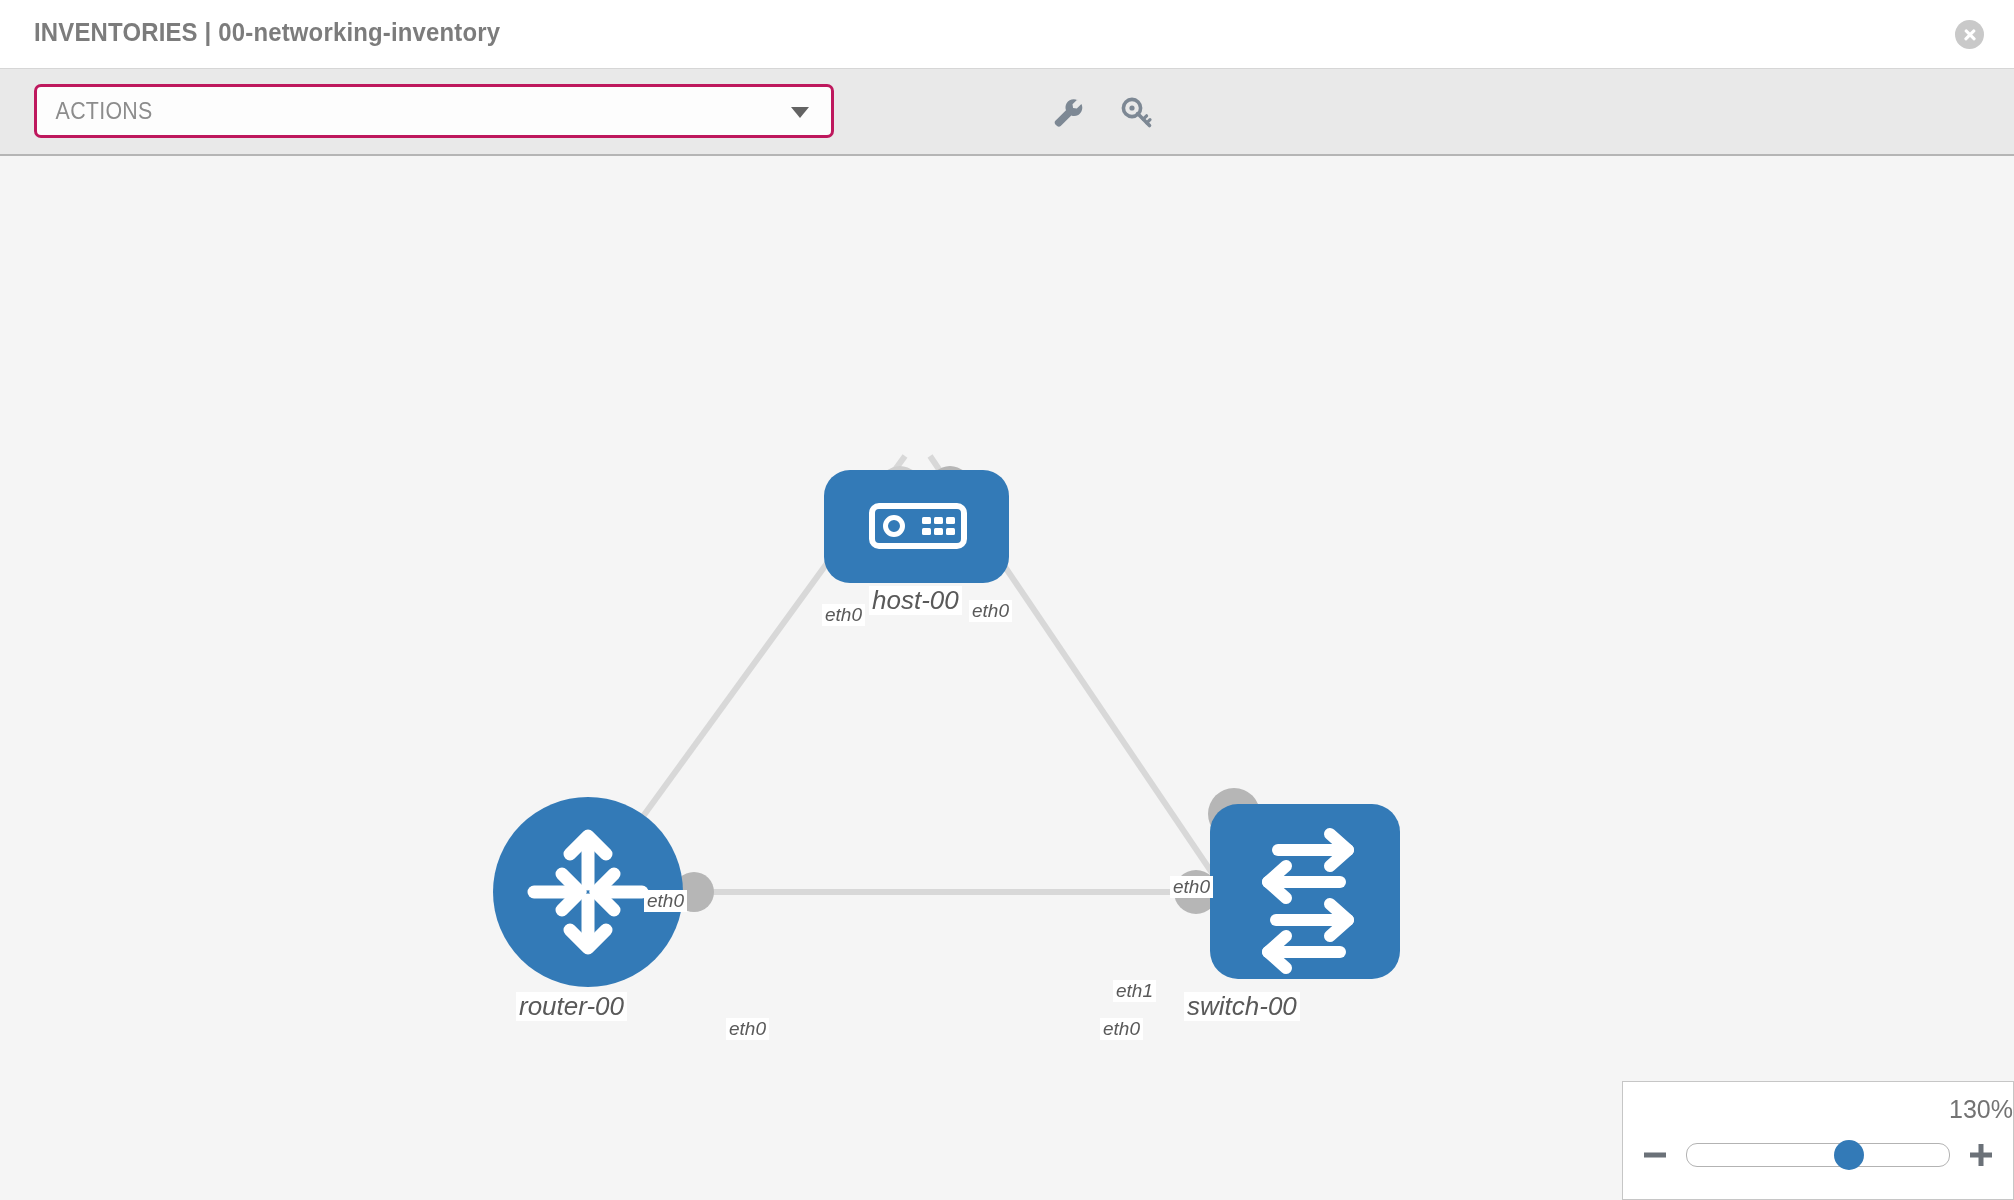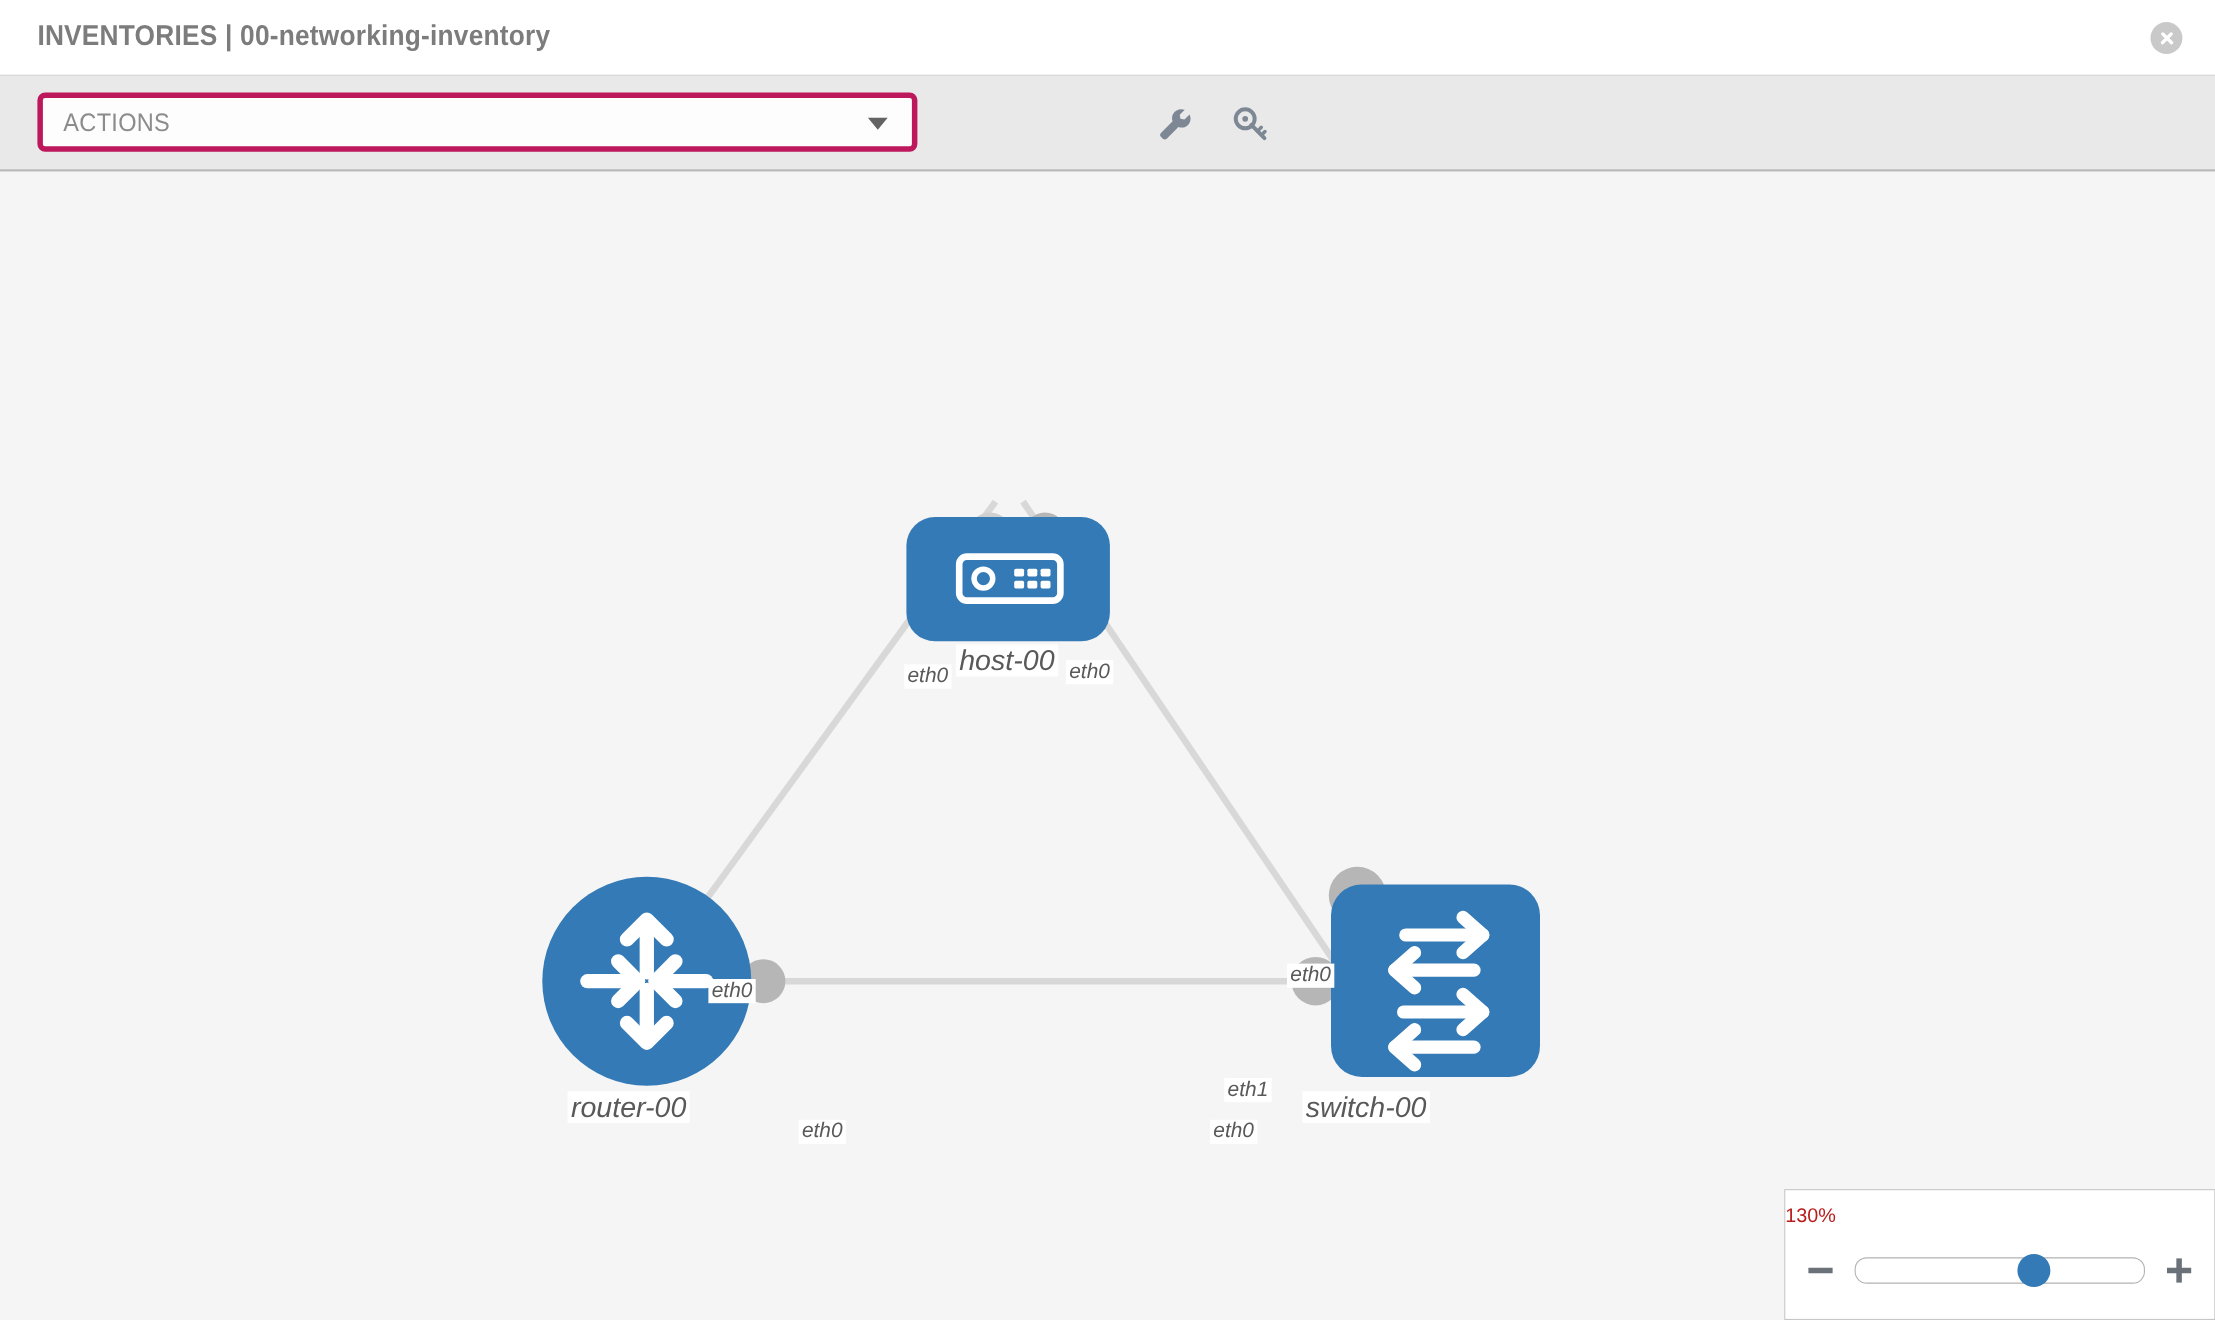--- a/index.html
+++ b/index.html
@@ -76,21 +76,21 @@
     height: 88px;
     background: #e9e9e9;
     border-top: 1px solid #d6d6d6;
     border-bottom: 2px solid #b5b5b5;
     box-sizing: border-box;
   }
   .field {
     position: absolute;
     box-sizing: border-box;
     background: #fdfdfd;
-    border: 5px solid #be185d;
+    border: 3px solid #be185d;
     border-radius: 7px;
     height: 54px;
     display: flex;
     align-items: center;
   }
   .field-actions { left: 34px; top: 15px; width: 800px; }
   .field-search  { left: 1180px; top: 15px; width: 800px; }
   .field-label {
     padding-left: 20px;
     font-size: 23px;
@@ -166,23 +166,23 @@
     height: 119px;
     background: #ffffff;
     border: 1px solid #c6c6c6;
     box-sizing: border-box;
   }
   .zoom-pct {
     position: absolute;
     top: 13px;
     left: 0;
     width: 100%;
-    text-align: left;
-    font-size: 18px;
-    color: #b91c1c;
+    text-align: right;
+    font-size: 25px;
+    color: #737373;
     user-select: none;
   }
   .zoom-row {
     position: absolute;
     left: 0;
     top: 53px;
     width: 100%;
     height: 40px;
     display: flex;
     align-items: center;

